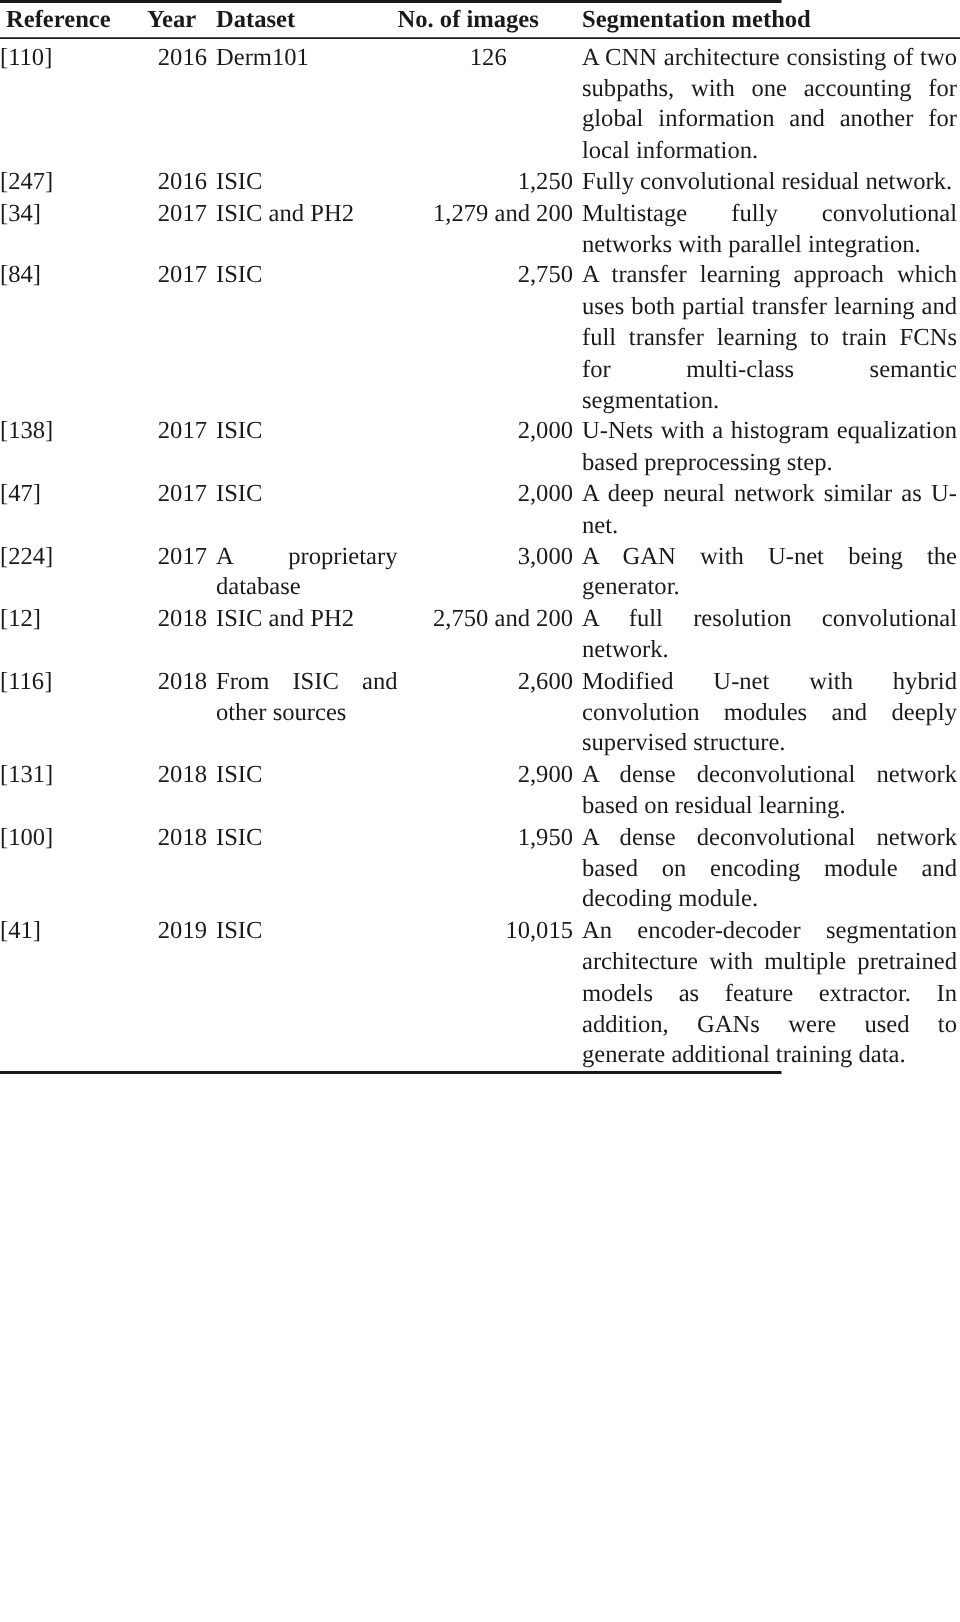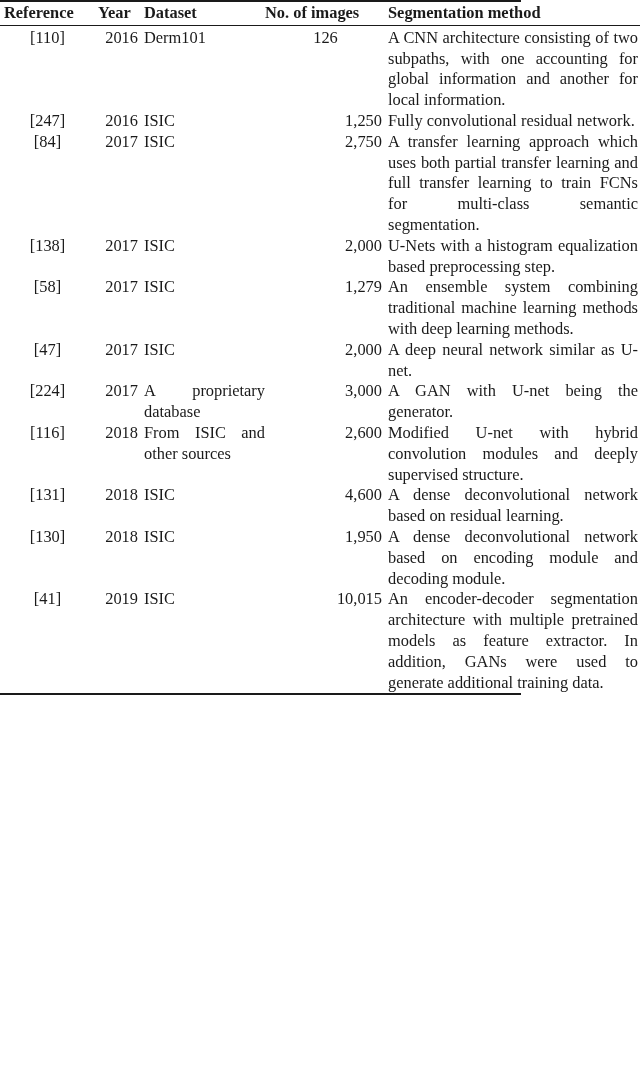--- a/index.html
+++ b/index.html
@@ -45,21 +45,21 @@
     col.c-dataset { width: 125px; }
     col.c-num { width: 121px; }
     col.c-method { width: 254px; }
 
     .h-ref { padding-left: 4px; }
     .h-year { padding-left: 3px; }
     .h-dataset { padding-left: 4px; }
     .h-num { padding-left: 0px; text-align: left; padding-right: 2px; }
     .h-method { padding-left: 2px; margin-left: 11px; }
 
-    td.ref { text-align: center; }
+    td.ref { text-align: left; }
     td.year { text-align: right; padding-right: 2px; }
     td.dataset { padding-left: 4px; text-align: justify; margin-left: 44px; }
     td.num { text-align: right; padding-right: 4px; white-space: nowrap; }
     td.num.centered { text-align: center; padding-right: 0; margin-top: 20px; }
     td.method {
       padding-left: 2px;
       padding-right: 2px;
       text-align: justify;
       hyphens: manual;
     }
@@ -96,70 +96,77 @@
         <td class="method">A CNN architecture consisting of two subpaths, with one accounting for global information and another for local information.</td>
       </tr>
       <tr>
         <td class="ref">[247]</td>
         <td class="year">2016</td>
         <td class="dataset">ISIC</td>
         <td class="num">1,250</td>
         <td class="method">Fully convolutional residual network.</td>
       </tr>
       <tr>
+        <td class="ref">[34]</td>
+        <td class="year">2017</td>
+        <td class="dataset">ISIC and PH2</td>
+        <td class="num">1,279 and 200</td>
+        <td class="method">Multistage fully convolutional networks with parallel integration.</td>
+      </tr>
+      <tr>
         <td class="ref">[84]</td>
         <td class="year">2017</td>
         <td class="dataset">ISIC</td>
         <td class="num">2,750</td>
         <td class="method">A transfer learning approach which uses both partial transfer learning and full transfer learning to train FCNs for multi-class semantic segmentation.</td>
       </tr>
       <tr>
         <td class="ref">[138]</td>
         <td class="year">2017</td>
         <td class="dataset">ISIC</td>
         <td class="num">2,000</td>
         <td class="method">U-Nets with a histogram equalization based preprocessing step.</td>
-      </tr>
-      <tr>
-        <td class="ref">[58]</td>
-        <td class="year">2017</td>
-        <td class="dataset">ISIC</td>
-        <td class="num">1,279</td>
-        <td class="method">An ensemble system combining traditional machine learning methods with deep learning methods.</td>
       </tr>
       <tr>
         <td class="ref">[47]</td>
         <td class="year">2017</td>
         <td class="dataset">ISIC</td>
         <td class="num">2,000</td>
         <td class="method">A deep neural network similar as U-net.</td>
       </tr>
       <tr>
         <td class="ref">[224]</td>
         <td class="year">2017</td>
         <td class="dataset">A proprietary database</td>
         <td class="num">3,000</td>
         <td class="method">A GAN with U-net being the generator.</td>
       </tr>
       <tr>
+        <td class="ref">[12]</td>
+        <td class="year">2018</td>
+        <td class="dataset">ISIC and PH2</td>
+        <td class="num">2,750 and 200</td>
+        <td class="method">A full resolution convolutional network.</td>
+      </tr>
+      <tr>
         <td class="ref">[116]</td>
         <td class="year">2018</td>
         <td class="dataset">From ISIC and other sources</td>
         <td class="num">2,600</td>
         <td class="method">Modified U-net with hybrid convolution modules and deeply supervised structure.</td>
       </tr>
       <tr>
         <td class="ref">[131]</td>
         <td class="year">2018</td>
         <td class="dataset">ISIC</td>
-        <td class="num">4,600</td>
+        <td class="num">2,900</td>
         <td class="method">A dense deconvolutional network based on residual learning.</td>
       </tr>
       <tr>
-        <td class="ref">[130]</td>
+        <td class="ref">[100]</td>
         <td class="year">2018</td>
         <td class="dataset">ISIC</td>
         <td class="num">1,950</td>
         <td class="method">A dense deconvolutional network based on encoding module and decoding module.</td>
       </tr>
       <tr>
         <td class="ref">[41]</td>
         <td class="year">2019</td>
         <td class="dataset">ISIC</td>
         <td class="num">10,015</td>

